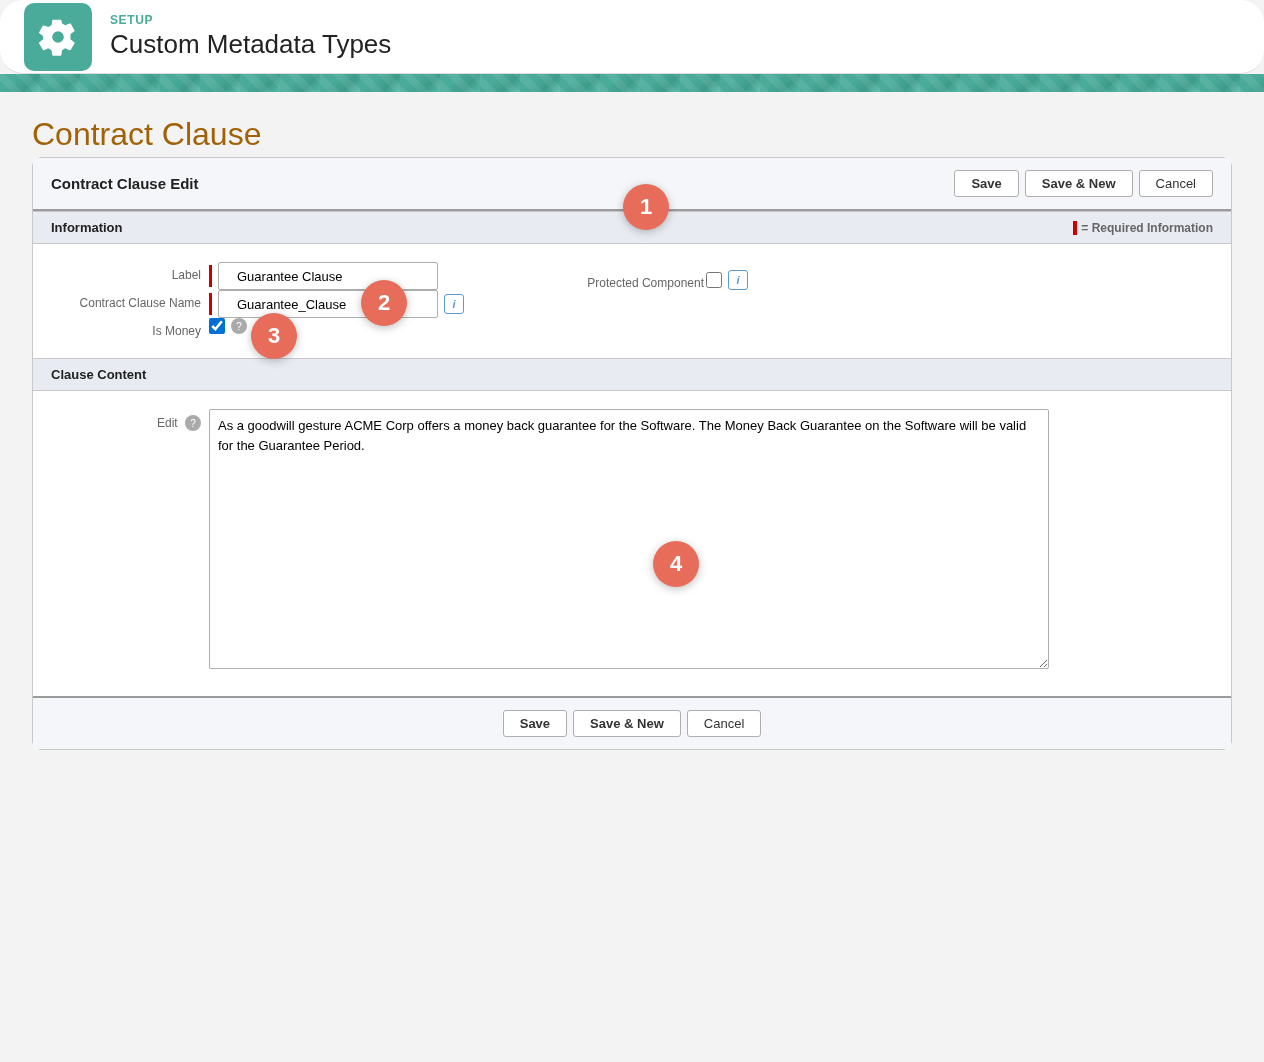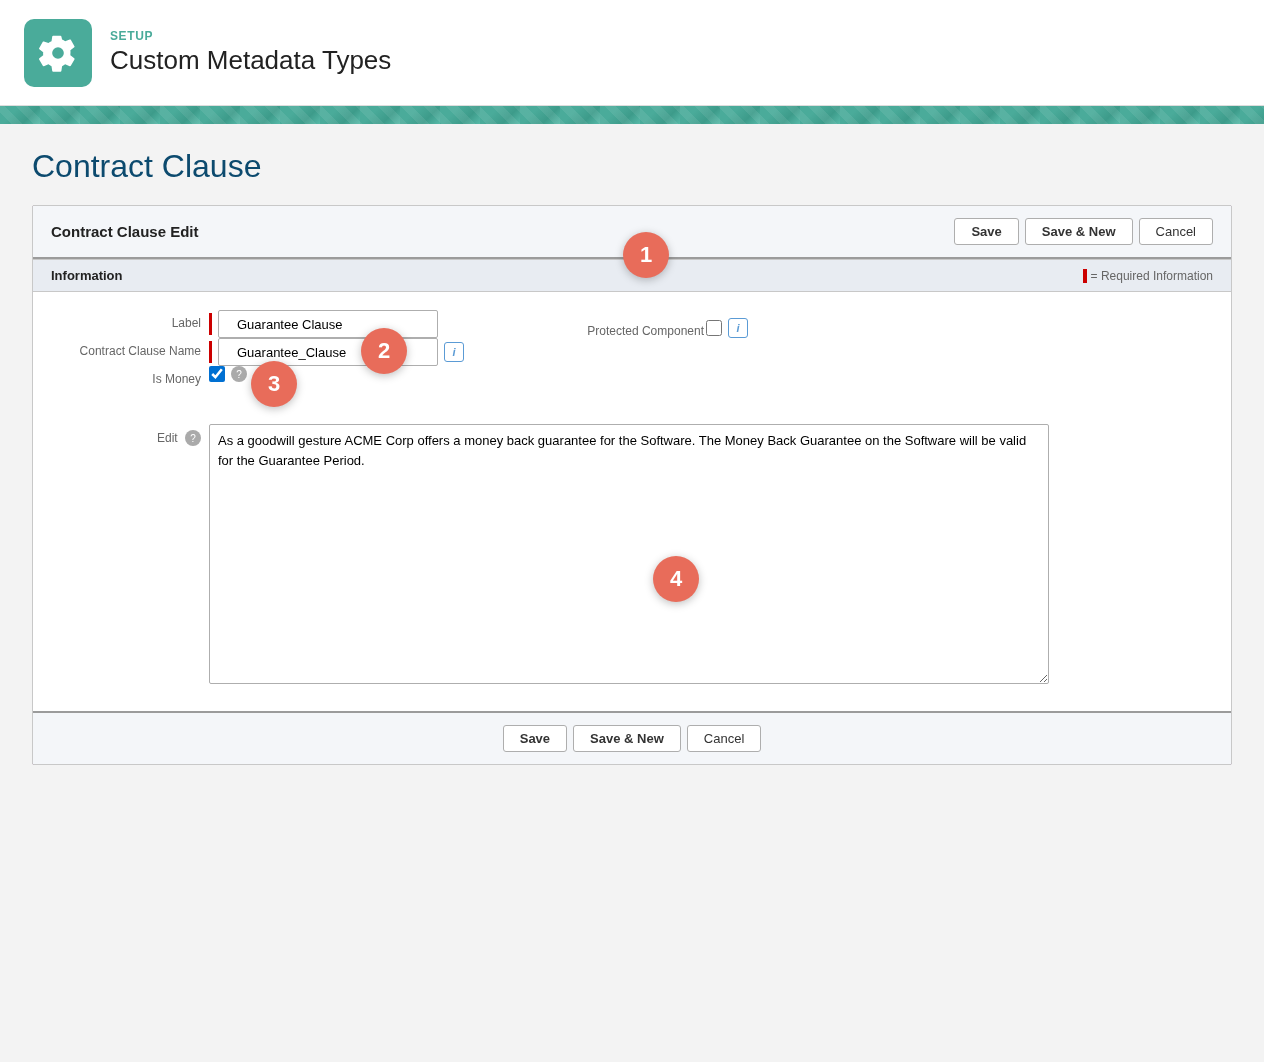--- a/index.html
+++ b/index.html
@@ -10,21 +10,22 @@
       color: #333;
     }
 
     
     .app-header {
       background: #fff;
       border-bottom: 1px solid #ddd;
       padding: 0 24px;
       display: flex;
       align-items: center;
-      height: 106px;
+      height: 74px;
+      border-radius: 23px;
     }
     .app-icon {
       width: 68px;
       height: 68px;
       background: #4aab9a;
       border-radius: 10px;
       display: flex;
       align-items: center;
       justify-content: center;
       margin-right: 18px;
@@ -71,29 +72,29 @@
       );
     }
 
     
     .page-content {
       padding: 24px 32px;
     }
     .page-title {
       font-size: 32px;
       font-weight: 300;
-      color: #0c4a6e;
-      margin-bottom: 20px;
+      color: #a16207;
+      margin-bottom: 4px;
     }
 
     
     .form-card {
       background: #701a75;
       border: 1px solid #c8c8c8;
-      border-radius: 2px;
+      border-radius: 10px;
     }
 
     
     .form-header {
       background: #f4f6f9;
       border-bottom: 2px solid #9b9b9b;
       padding: 12px 18px;
       display: flex;
       align-items: center;
       justify-content: space-between;
@@ -135,20 +136,21 @@
       font-size: 13px;
       font-weight: 700;
       color: #222;
     }
     .section-required-indicator {
       display: flex;
       align-items: center;
       gap: 4px;
       font-size: 12px;
       color: #666;
+      font-weight: bold;
     }
     .required-bar {
       width: 4px;
       height: 14px;
       background: #c00;
       display: inline-block;
     }
 
     .form-row {
       display: flex;
@@ -386,20 +388,23 @@
               <div class="field-value">
                 <input type="checkbox" style="">
                 <button class="info-btn">i</button>
               </div>
             </div>
           </div>
 
         </div>
       </div>
 
+      <div class="section-header">
+        <span class="section-title">Clause Content</span>
+      </div>
 
       <div class="text-section-body" style="position:relative; background:#fff;">
 
         <div class="step-circle" style="left: 620px; top: 150px;">4</div>
 
         <div class="text-field-row">
           <span class="text-label">
             <span>Edit</span>
             <span class="help-icon" style="margin-left:4px;">?</span>
           </span>

